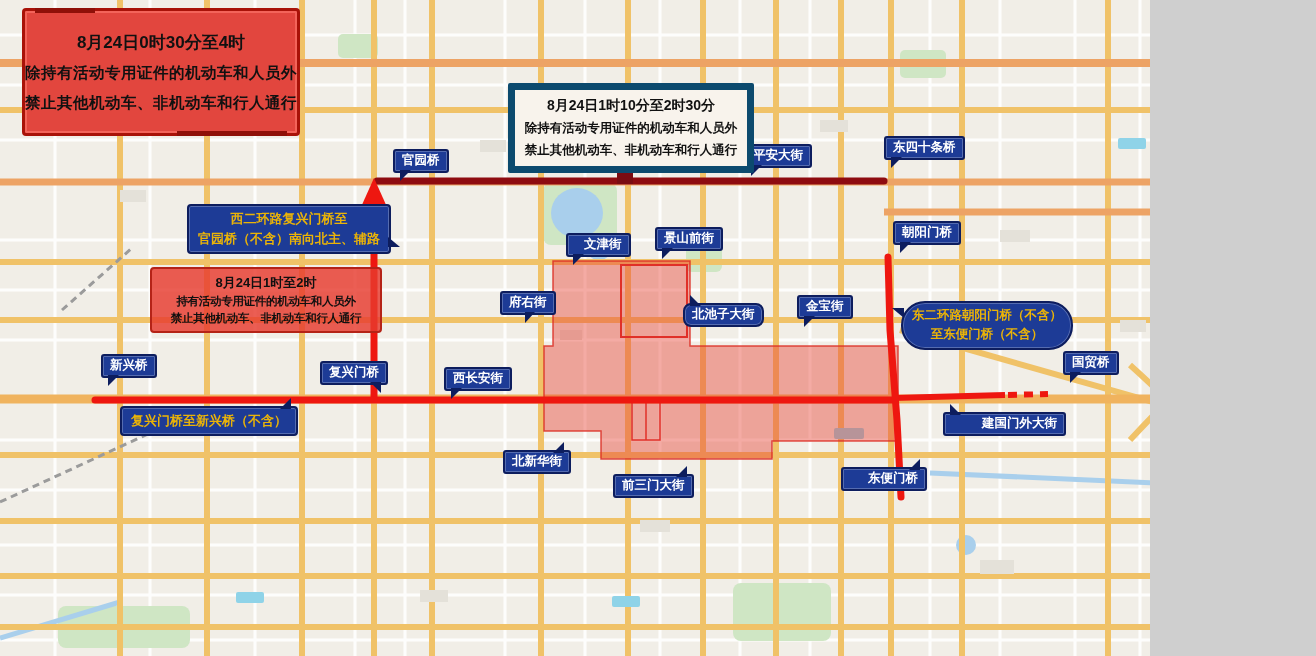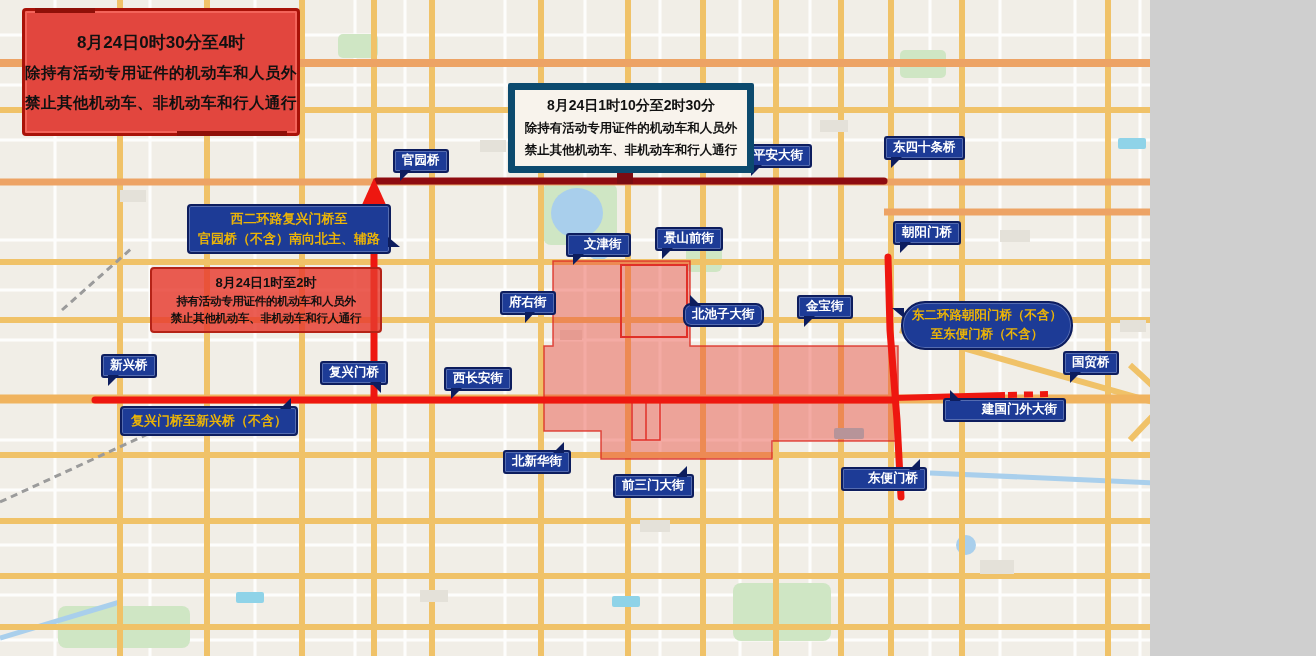--- a/index.html
+++ b/index.html
@@ -255,18 +255,18 @@
   <div class="slabel pt-bl" style="left:893px;top:221px;">朝阳门桥</div>
   <div class="slabel pt-bl" style="left:566px;top:233px;padding-left:16px;">文津街</div>
   <div class="slabel pt-bl" style="left:655px;top:227px;">景山前街</div>
   <div class="slabel pt-bc" style="left:500px;top:291px;">府右街</div>
   <div class="slabel pt-tl" style="left:683px;top:303px;border-radius:8px;">北池子大街</div>
   <div class="slabel pt-bl" style="left:797px;top:295px;">金宝街</div>
   <div class="slabel pt-bl" style="left:101px;top:354px;">新兴桥</div>
   <div class="slabel pt-br" style="left:320px;top:361px;">复兴门桥</div>
   <div class="slabel pt-bl" style="left:444px;top:367px;">西长安街</div>
   <div class="slabel pt-bl" style="left:1063px;top:351px;">国贸桥</div>
-  <div class="slabel pt-tl" style="left:943px;top:398px;padding-left:37px;">建国门外大街</div>
+  <div class="slabel pt-tl" style="left:943px;top:412px;padding-left:37px;">建国门外大街</div>
   <div class="slabel pt-tr" style="left:503px;top:450px;">北新华街</div>
   <div class="slabel pt-tr" style="left:613px;top:474px;text-align:center;">前三门大街</div>
   <div class="slabel pt-tr" style="left:841px;top:467px;padding-left:25px;">东便门桥</div>
 
 </div>
 
 </body></html>

